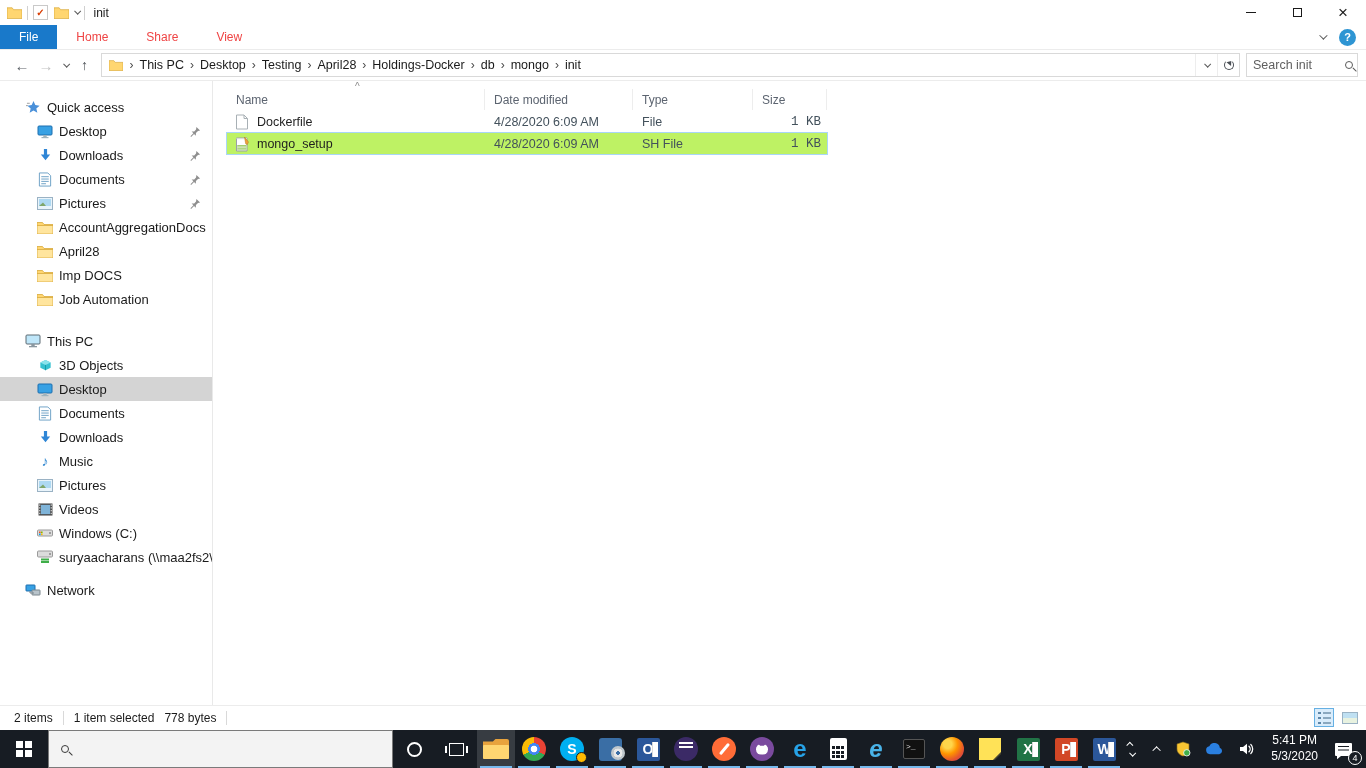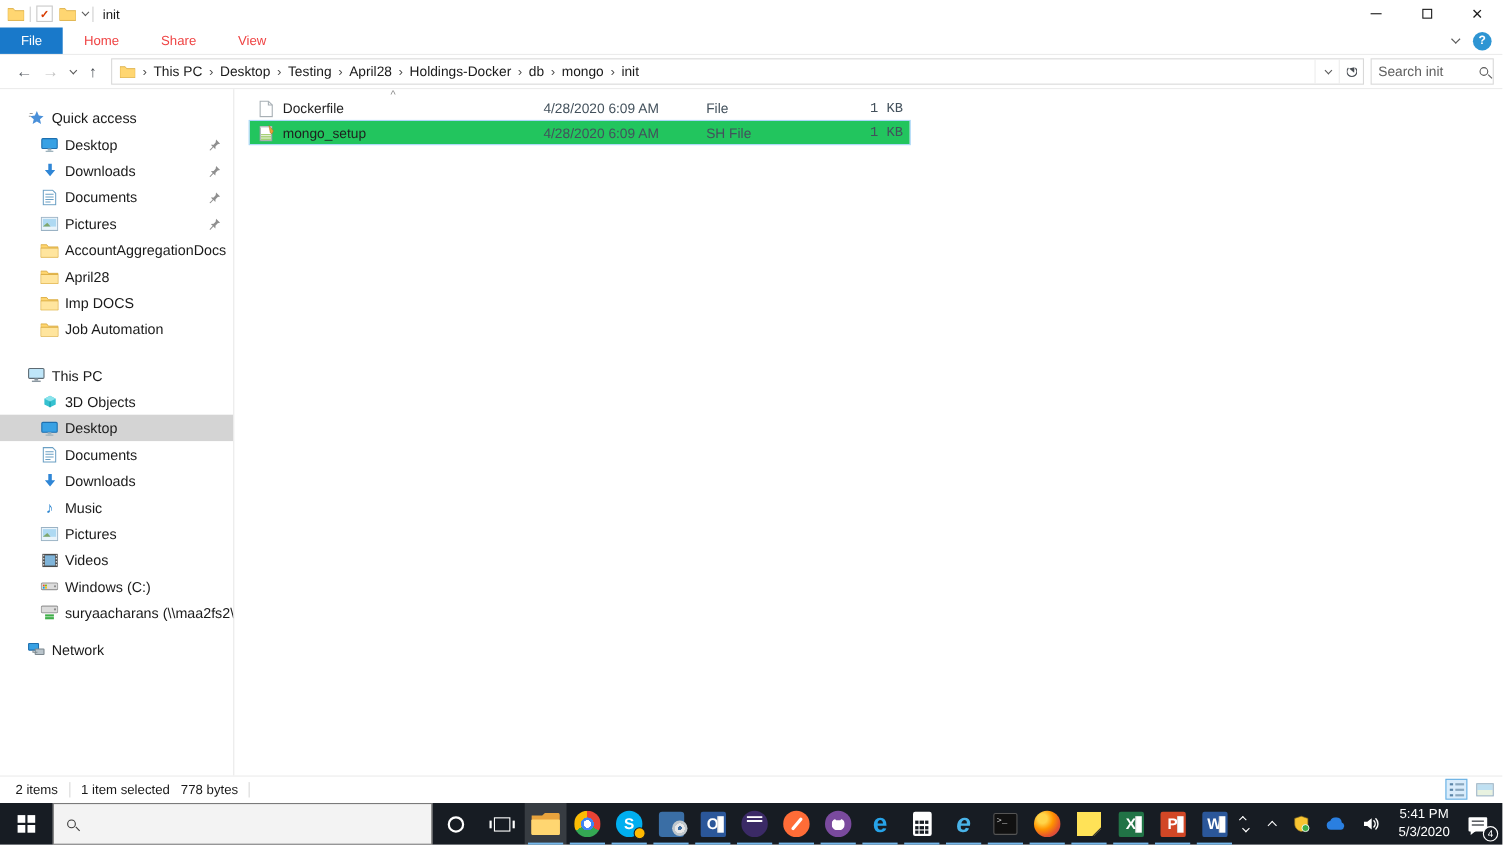--- a/index.html
+++ b/index.html
@@ -63,21 +63,21 @@
 
   .content { flex:1; position:relative; padding:6px 0 0 14px; font-size:12.5px; }
   .sortcaret { position:absolute; top:0px; left:142px; color:#8a8a8a; font-size:10px; }
   .colheaders { display:flex; height:21px; align-items:center; color:#5c6470; font-size:12px; margin-top:2px; }
   .ch { padding-left:9px; border-right:1px solid #ededed; height:100%; display:flex; align-items:center; }
   .ch.c-name { width:258px; }
   .ch.c-date { width:148px; }
   .ch.c-type { width:120px; }
   .ch.c-size { width:74px; }
   .frow { display:flex; height:21px; align-items:center; width:600px; margin-top:1px; }
-  .frow.selected { background:#22c55e; outline:1px solid #a9d6f7; }
+  .frow.selected { background:#bef264; outline:1px solid #a9d6f7; }
   .fc { height:100%; display:flex; align-items:center; }
   .fc.c-name { width:258px; color:#1f1f1f; padding-left:7px; gap:7px; }
   .fc.c-date { width:148px; color:#43515c; padding-left:9px; }
   .fc.c-type { width:120px; color:#43515c; padding-left:9px; }
   .fc.c-size { width:74px; color:#43515c; justify-content:flex-end; padding-right:6px;font-family:Liberation Mono, monospace; }
 
   
   .statusbar { height:25px; border-top:1px solid #ececec; display:flex; align-items:center; font-size:12px; color:#1a1a1a; padding-left:14px; gap:10px; position:relative; }
   .sb-sep { width:1px; height:14px; background:#d9d9d9; }
   .viewtoggles { position:absolute; right:6px; top:2px; display:flex; gap:6px; align-items:center; }
@@ -464,20 +464,26 @@
                 <rect x="7" y="6" width="8" height="5" rx="0.5" fill="#b9c4cb" stroke="#7a868d"></rect>
                 <path d="M5 7v2h4" stroke="#7a868d" fill="none"></path>
               </svg>
             </span>
           <span>Network</span>
         </div>
       </div>
 
       <div class="content">
         <span class="sortcaret">^</span>
+        <div class="colheaders">
+          <div class="ch c-name">Name</div>
+          <div class="ch c-date">Date modified</div>
+          <div class="ch c-type">Type</div>
+          <div class="ch c-size">Size</div>
+        </div>
 
         <div class="frow">
           <div class="fc c-name">
             <span class="ic">
                 <svg width="14" height="16" viewBox="0 0 14 16">
                   <path d="M1.5 1h7.5l3.5 3.5V15H1.5z" fill="#fff" stroke="#a8b0b5"></path>
                   <path d="M9 1v3.5h3.5" fill="none" stroke="#a8b0b5"></path>
                 </svg>
               </span>
             <span>Dockerfile</span>

